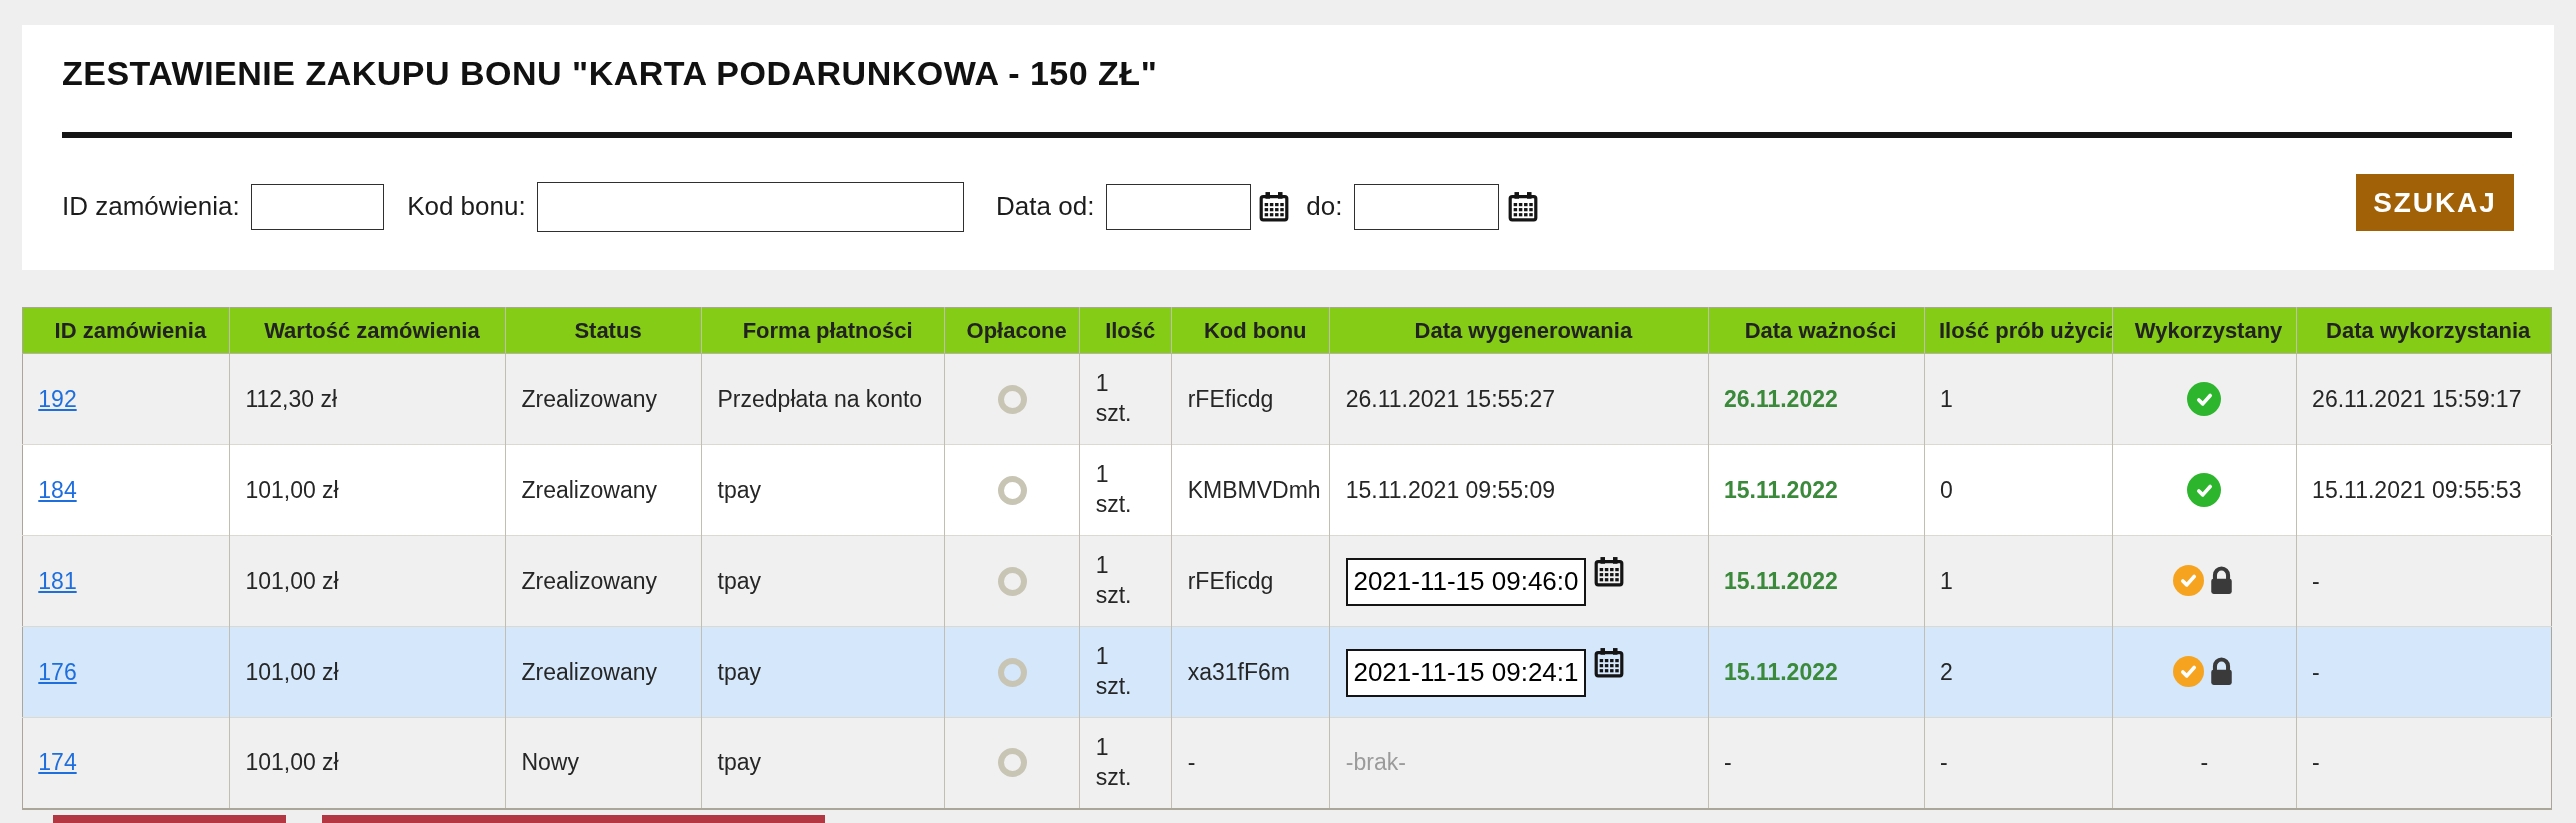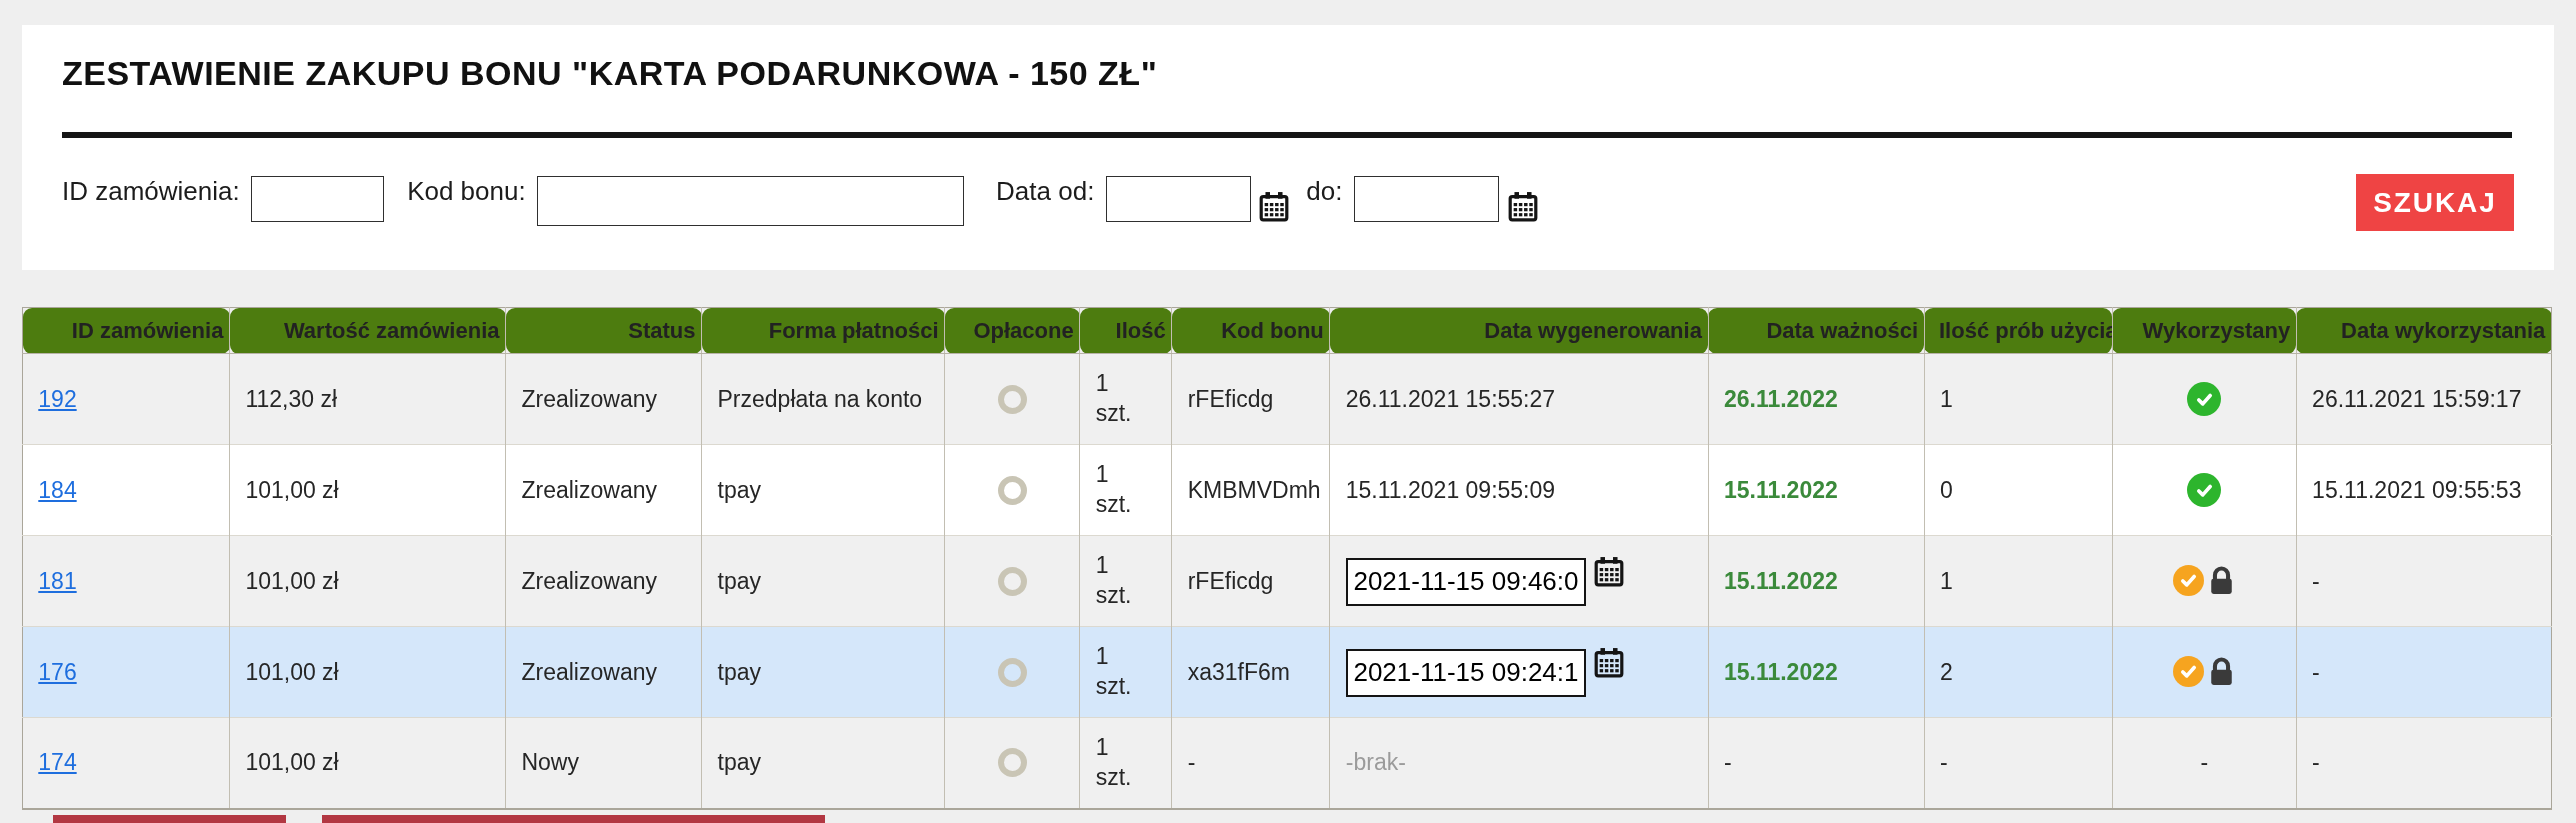--- a/index.html
+++ b/index.html
@@ -21,58 +21,57 @@
     position: absolute; left: 40px; top: 29px;
     font-size: 34px; font-weight: bold; color: #111;
     letter-spacing: 0.5px; white-space: nowrap;
   }
   .title-rule {
     position: absolute; left: 40px; right: 42px; top: 107px;
     height: 5.7px; background: #151515;
   }
   .filters {
     position: absolute; left: 40px; top: 151px; right: 219px;
-    height: 61px; display: flex; 
+    height: 61px; display: flex; align-items: center;
   }
   .filters label { font-size: 26px; color: #1c1c1c; white-space: nowrap; }
   .inp {
     height: 46px; border: 1.9px solid #2f2f2f; background: #fff;
     font-size: 25px; font-family: "Liberation Sans", sans-serif;
     padding: 0 7.6px; margin-left: 11.4px;
   }
   .inp.id   { width: 133px; margin-right: 23px; }
   .inp.code { width: 427px; height: 50px; margin-right: 32px; }
   .inp.date { width: 145px; }
   .calbtn {
     background: transparent; border: 0; padding: 0;
     margin-left: 7.6px; cursor: pointer; line-height: 0;
   }
   .filters .gap { margin-left: 16px; }
   .search-btn {
     position: absolute; right: 40px; top: 149px;
     width: 158px; height: 57px;
-    background: #ef4444; color: #ffffff; border: 0;
+    background: #a16207; color: #ffffff; border: 0;
     font-size: 28px; font-weight: bold; letter-spacing: 1.9px;
     font-family: "Liberation Sans", sans-serif; cursor: pointer;
   }
 
   
   .table-wrap { position: absolute; left: 22px; top: 307px; width: 2530px; }
   table.orders {
     width: 2530px; border-collapse: collapse; table-layout: fixed;
     border: 1.9px solid #aaa69a; border-bottom-width: 2.9px;
   }
   th, td { border-left: 1.9px solid #c2beb2; overflow: hidden; }
   th:first-child, td:first-child { border-left: 0; }
   th {
-    background: #4d7c0f; height: 46px;
+    background: #84cc16; height: 46px;
     font-size: 22px; font-weight: bold; color: #222;
-    text-align: right; padding: 0 5.7px 0 14.3px; white-space: nowrap;
+    text-align: center; padding: 0 5.7px 0 14.3px; white-space: nowrap;
     border-bottom: 1.9px solid #b7b3a7;
-    border-radius: 9px;
   }
   td {
     height: 91px; vertical-align: middle;
     font-size: 23px; color: #262626;
     padding: 0 7.6px 0 15.3px;
     border-top: 1px solid #dcd9d0;
     background: #ffffff;
   }
   tr.gray td { background: #f0f0f0; }
   tr.hl td   { background: #d5e7fa; }

